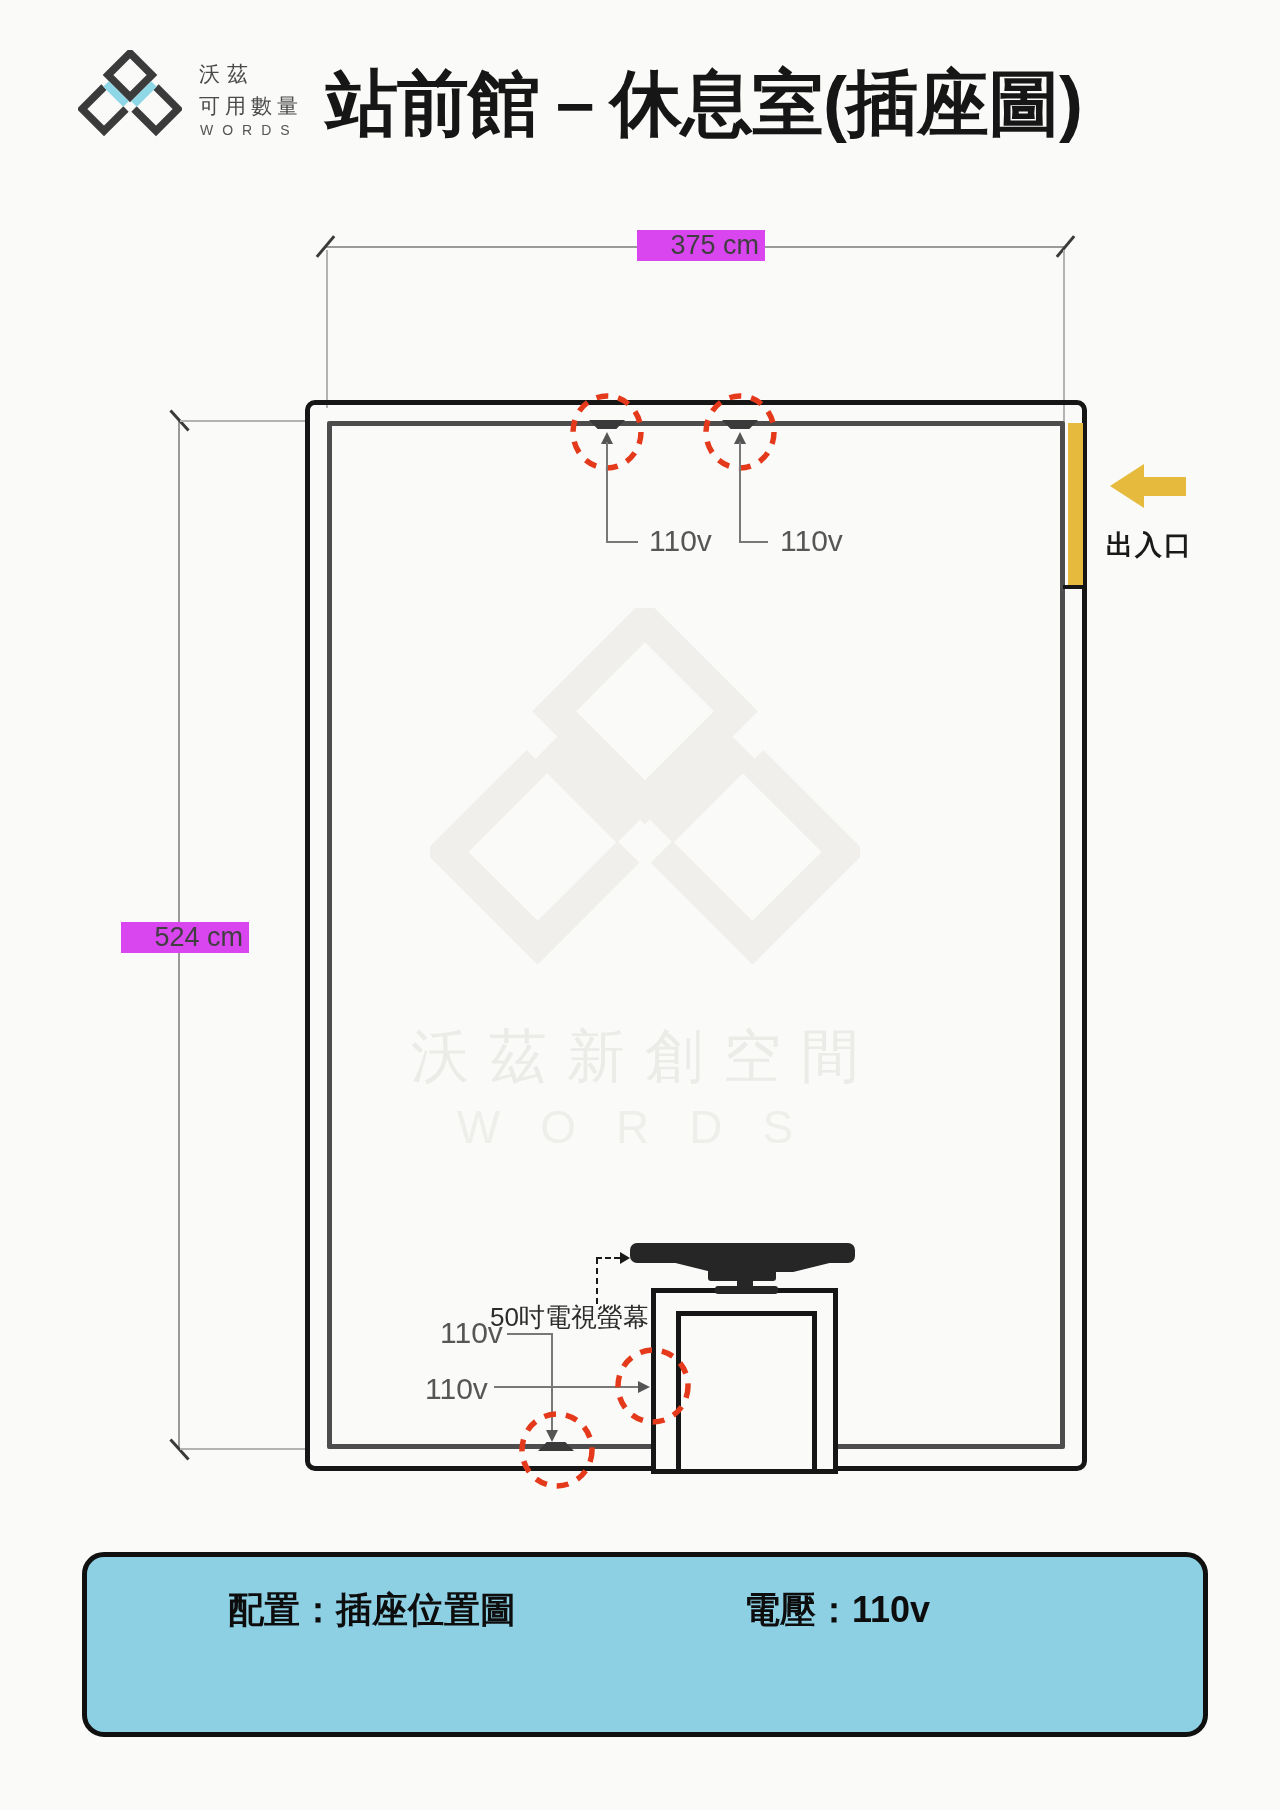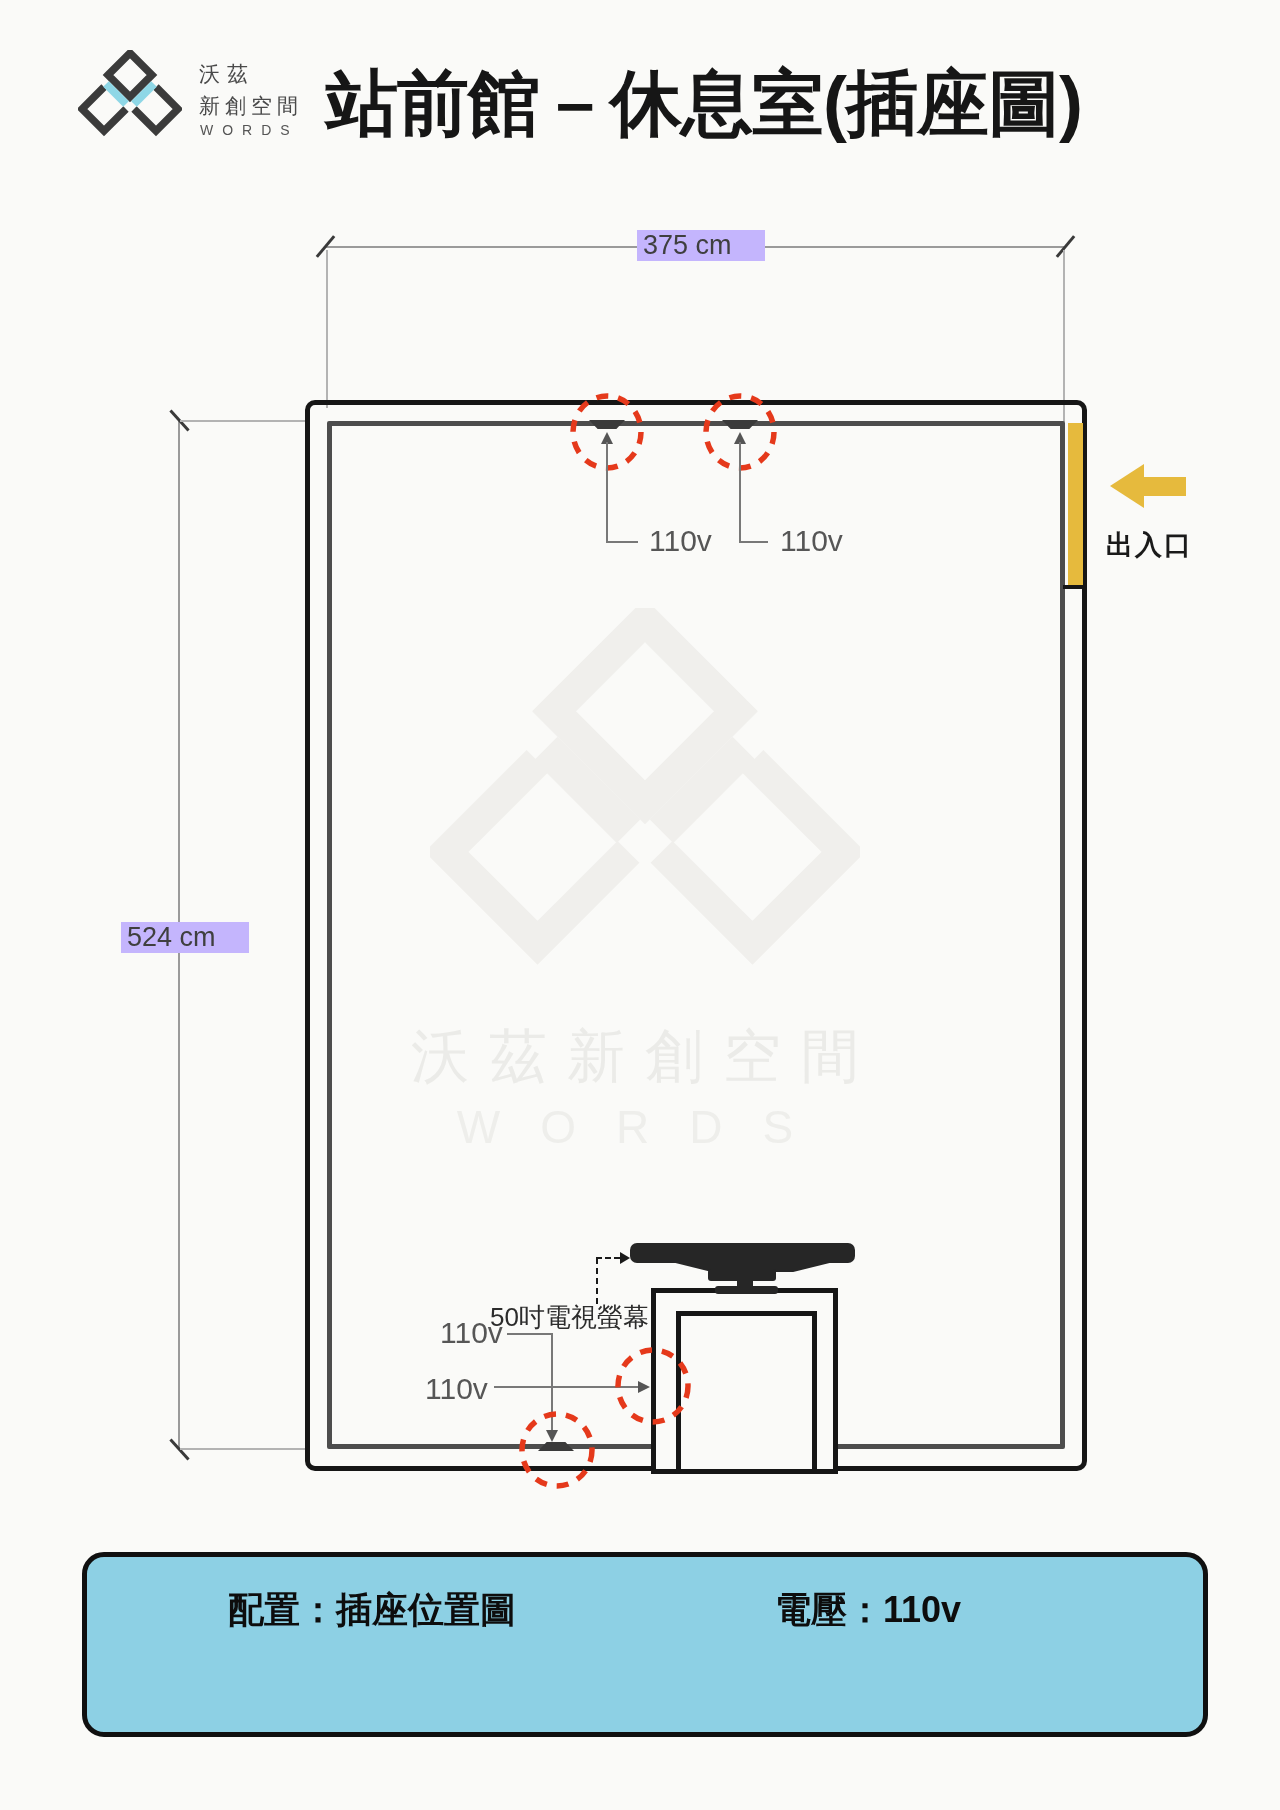--- a/index.html
+++ b/index.html
@@ -8,21 +8,21 @@
   .abs{position:absolute;}
   
   .logo-text{color:#4a4a4a;font-weight:400;}
   #page-title{left:326px;top:56px;font-size:72px;font-weight:800;color:#161616;letter-spacing:-1px;white-space:nowrap;}
   
   .dimline{background:#9a9a9a;}
   .extline{background:#b3b3b3;}
   .tick{width:27px;height:3px;background:#3a3a3a;}
   .tickA{transform:rotate(-50deg);} 
   .tickB{transform:rotate(48deg);}  
-  .dimlabel{font-size:27px;color:#3f3f3f;background:#c4b5fd;text-align:left;padding:0 6px;white-space:nowrap;}
+  .dimlabel{font-size:27px;color:#3f3f3f;background:#d946ef;text-align:right;padding:0 6px;white-space:nowrap;}
   
   #outer-wall{left:305px;top:400px;width:782px;height:1071px;border:5px solid #161616;border-radius:10px;box-sizing:border-box;}
   #inner-wall{left:327px;top:421px;width:738px;height:1028px;border:5px solid #4d4d4d;border-radius:2px;box-sizing:border-box;}
   
   #entrance-bar{left:1068px;top:423px;width:15px;height:162px;background:#e6ba3d;}
   #entrance-cap{left:1063px;top:585px;width:24px;height:4px;background:#161616;}
   #entrance-arrow-head{left:1110px;top:464px;width:0;height:0;border-top:22px solid transparent;border-bottom:22px solid transparent;border-right:34px solid #e6ba3d;}
   #entrance-arrow-shaft{left:1144px;top:477px;width:42px;height:19px;background:#e6ba3d;}
   #entrance-label{left:1106px;top:515px;font-size:27px;font-weight:700;color:#1a1a1a;letter-spacing:2px;margin-top:12px;}
   
@@ -60,21 +60,21 @@
 <div id="page">
 
   <svg class="abs" style="left:78px;top:50px;" width="104" height="90" viewBox="0 0 104 90" fill="none">
     <path d="M30,25 L52,3 L74,25 L52,47 Z" stroke="#3b3b3b" stroke-width="7.5"></path>
     <path d="M48,59 L26,81 L4,59 L26,37" stroke="#3b3b3b" stroke-width="7.5"></path>
     <path d="M56,59 L78,81 L100,59 L78,37" stroke="#3b3b3b" stroke-width="7.5"></path>
     <path d="M28,34 L48,54" stroke="#8ed7e6" stroke-width="8"></path>
     <path d="M76,34 L56,54" stroke="#8ed7e6" stroke-width="8"></path>
   </svg>
   <div class="abs logo-text" style="left:199px;top:60px;font-size:21px;letter-spacing:7px;">沃茲</div>
-  <div class="abs logo-text" style="left:199px;top:92px;font-size:21px;letter-spacing:5px;">新創空間</div>
+  <div class="abs logo-text" style="left:199px;top:92px;font-size:21px;letter-spacing:5px;">可用數量</div>
   <div class="abs logo-text" style="left:200px;top:122px;font-size:14px;letter-spacing:9px;color:#555;">WORDS</div>
   <div class="abs" id="page-title">站前館－休息室(插座圖)</div>
 
   <svg class="abs" style="left:430px;top:608px;" width="430" height="372" viewBox="0 0 104 90" fill="none">
     <path d="M30,25 L52,3 L74,25 L52,47 Z" stroke="#f0efec" stroke-width="7.5"></path>
     <path d="M48,59 L26,81 L4,59 L26,37" stroke="#f0efec" stroke-width="7.5"></path>
     <path d="M56,59 L78,81 L100,59 L78,37" stroke="#f0efec" stroke-width="7.5"></path>
     <path d="M28,34 L48,54" stroke="#f0efec" stroke-width="8"></path>
     <path d="M76,34 L56,54" stroke="#f0efec" stroke-width="8"></path>
   </svg>
@@ -146,15 +146,15 @@
 
   <div class="abs vlabel" style="left:425px;top:1372px;">110v</div>
   <div class="abs leader" style="left:494px;top:1386px;width:146px;height:2px;"></div>
   <div class="abs arrow-right" style="left:638px;top:1381px;"></div>
   <svg class="abs" style="left:614px;top:1346px;" width="78" height="80">
       <ellipse cx="39" cy="40" rx="35" ry="36" fill="none" stroke="#e5391b" stroke-width="5.5" stroke-dasharray="12 10"></ellipse>
     </svg>
 
   <div class="abs" id="info-box"></div>
   <div class="abs info-text" style="left:228px;top:1586px;text-align:center;">配置：插座位置圖</div>
-  <div class="abs info-text" style="left:744px;top:1586px;margin-left:31px;">電壓：110v</div>
+  <div class="abs info-text" style="left:744px;top:1586px;">電壓：110v</div>
 
 </div>
 
 </body></html>

